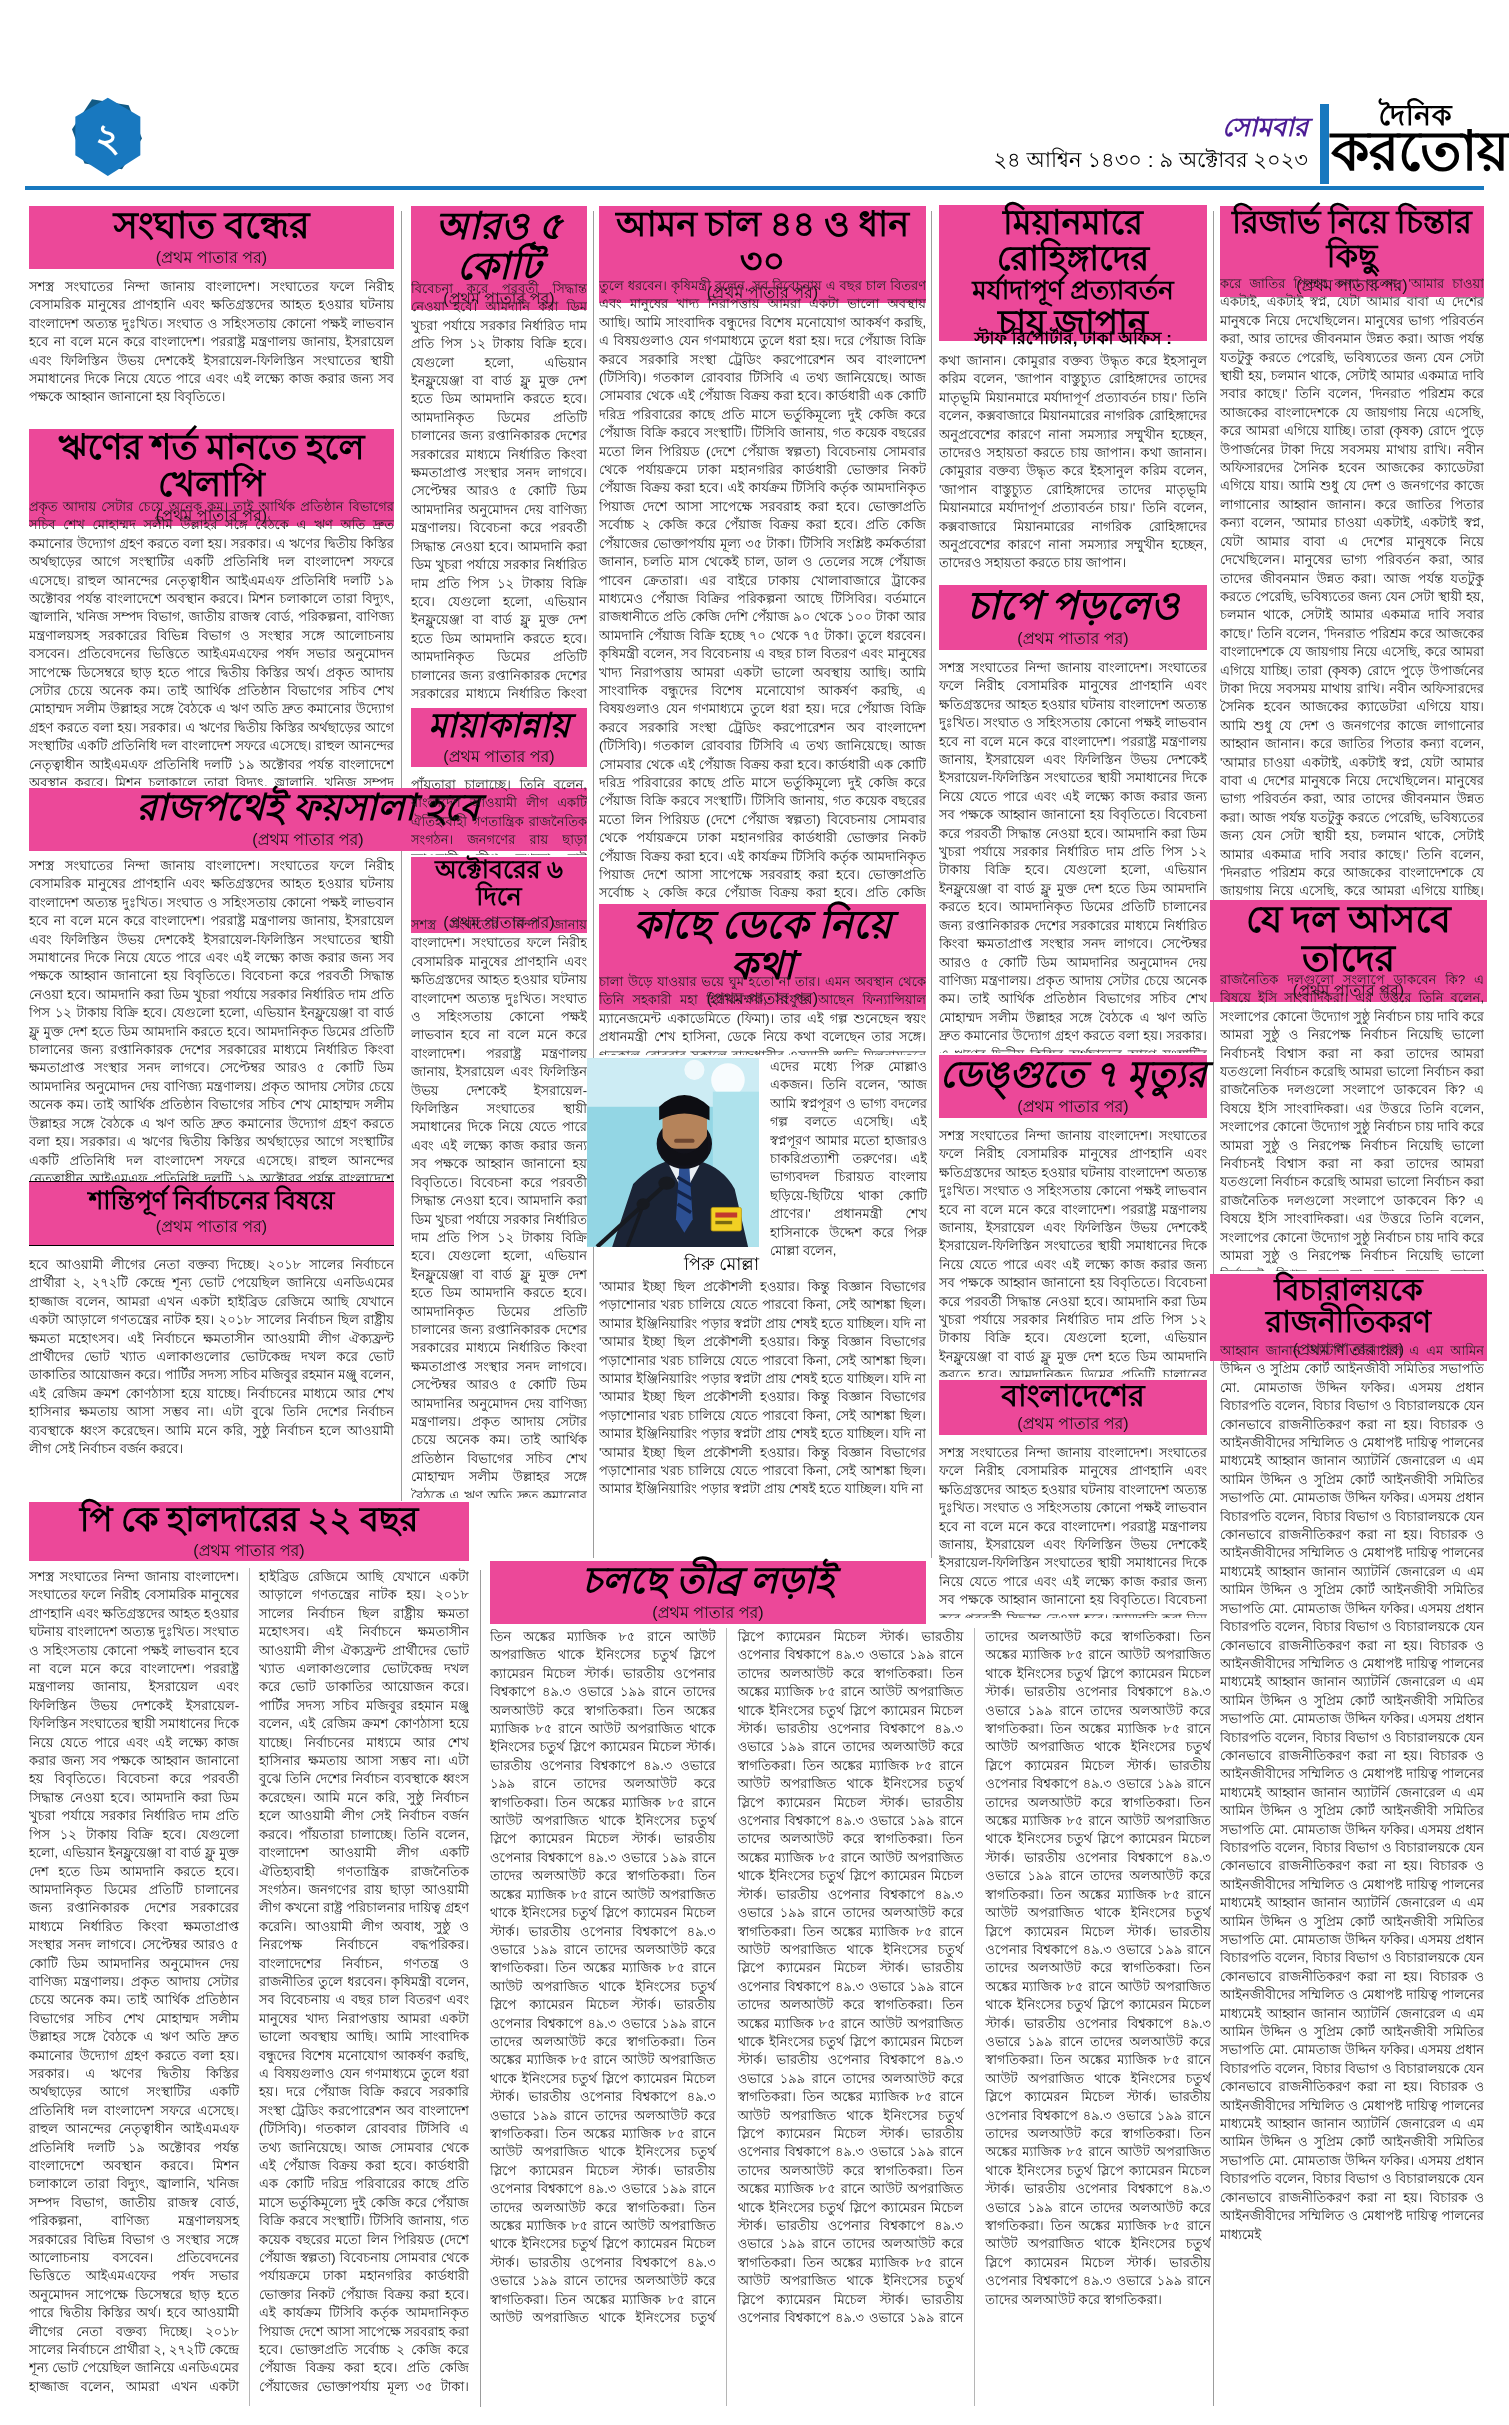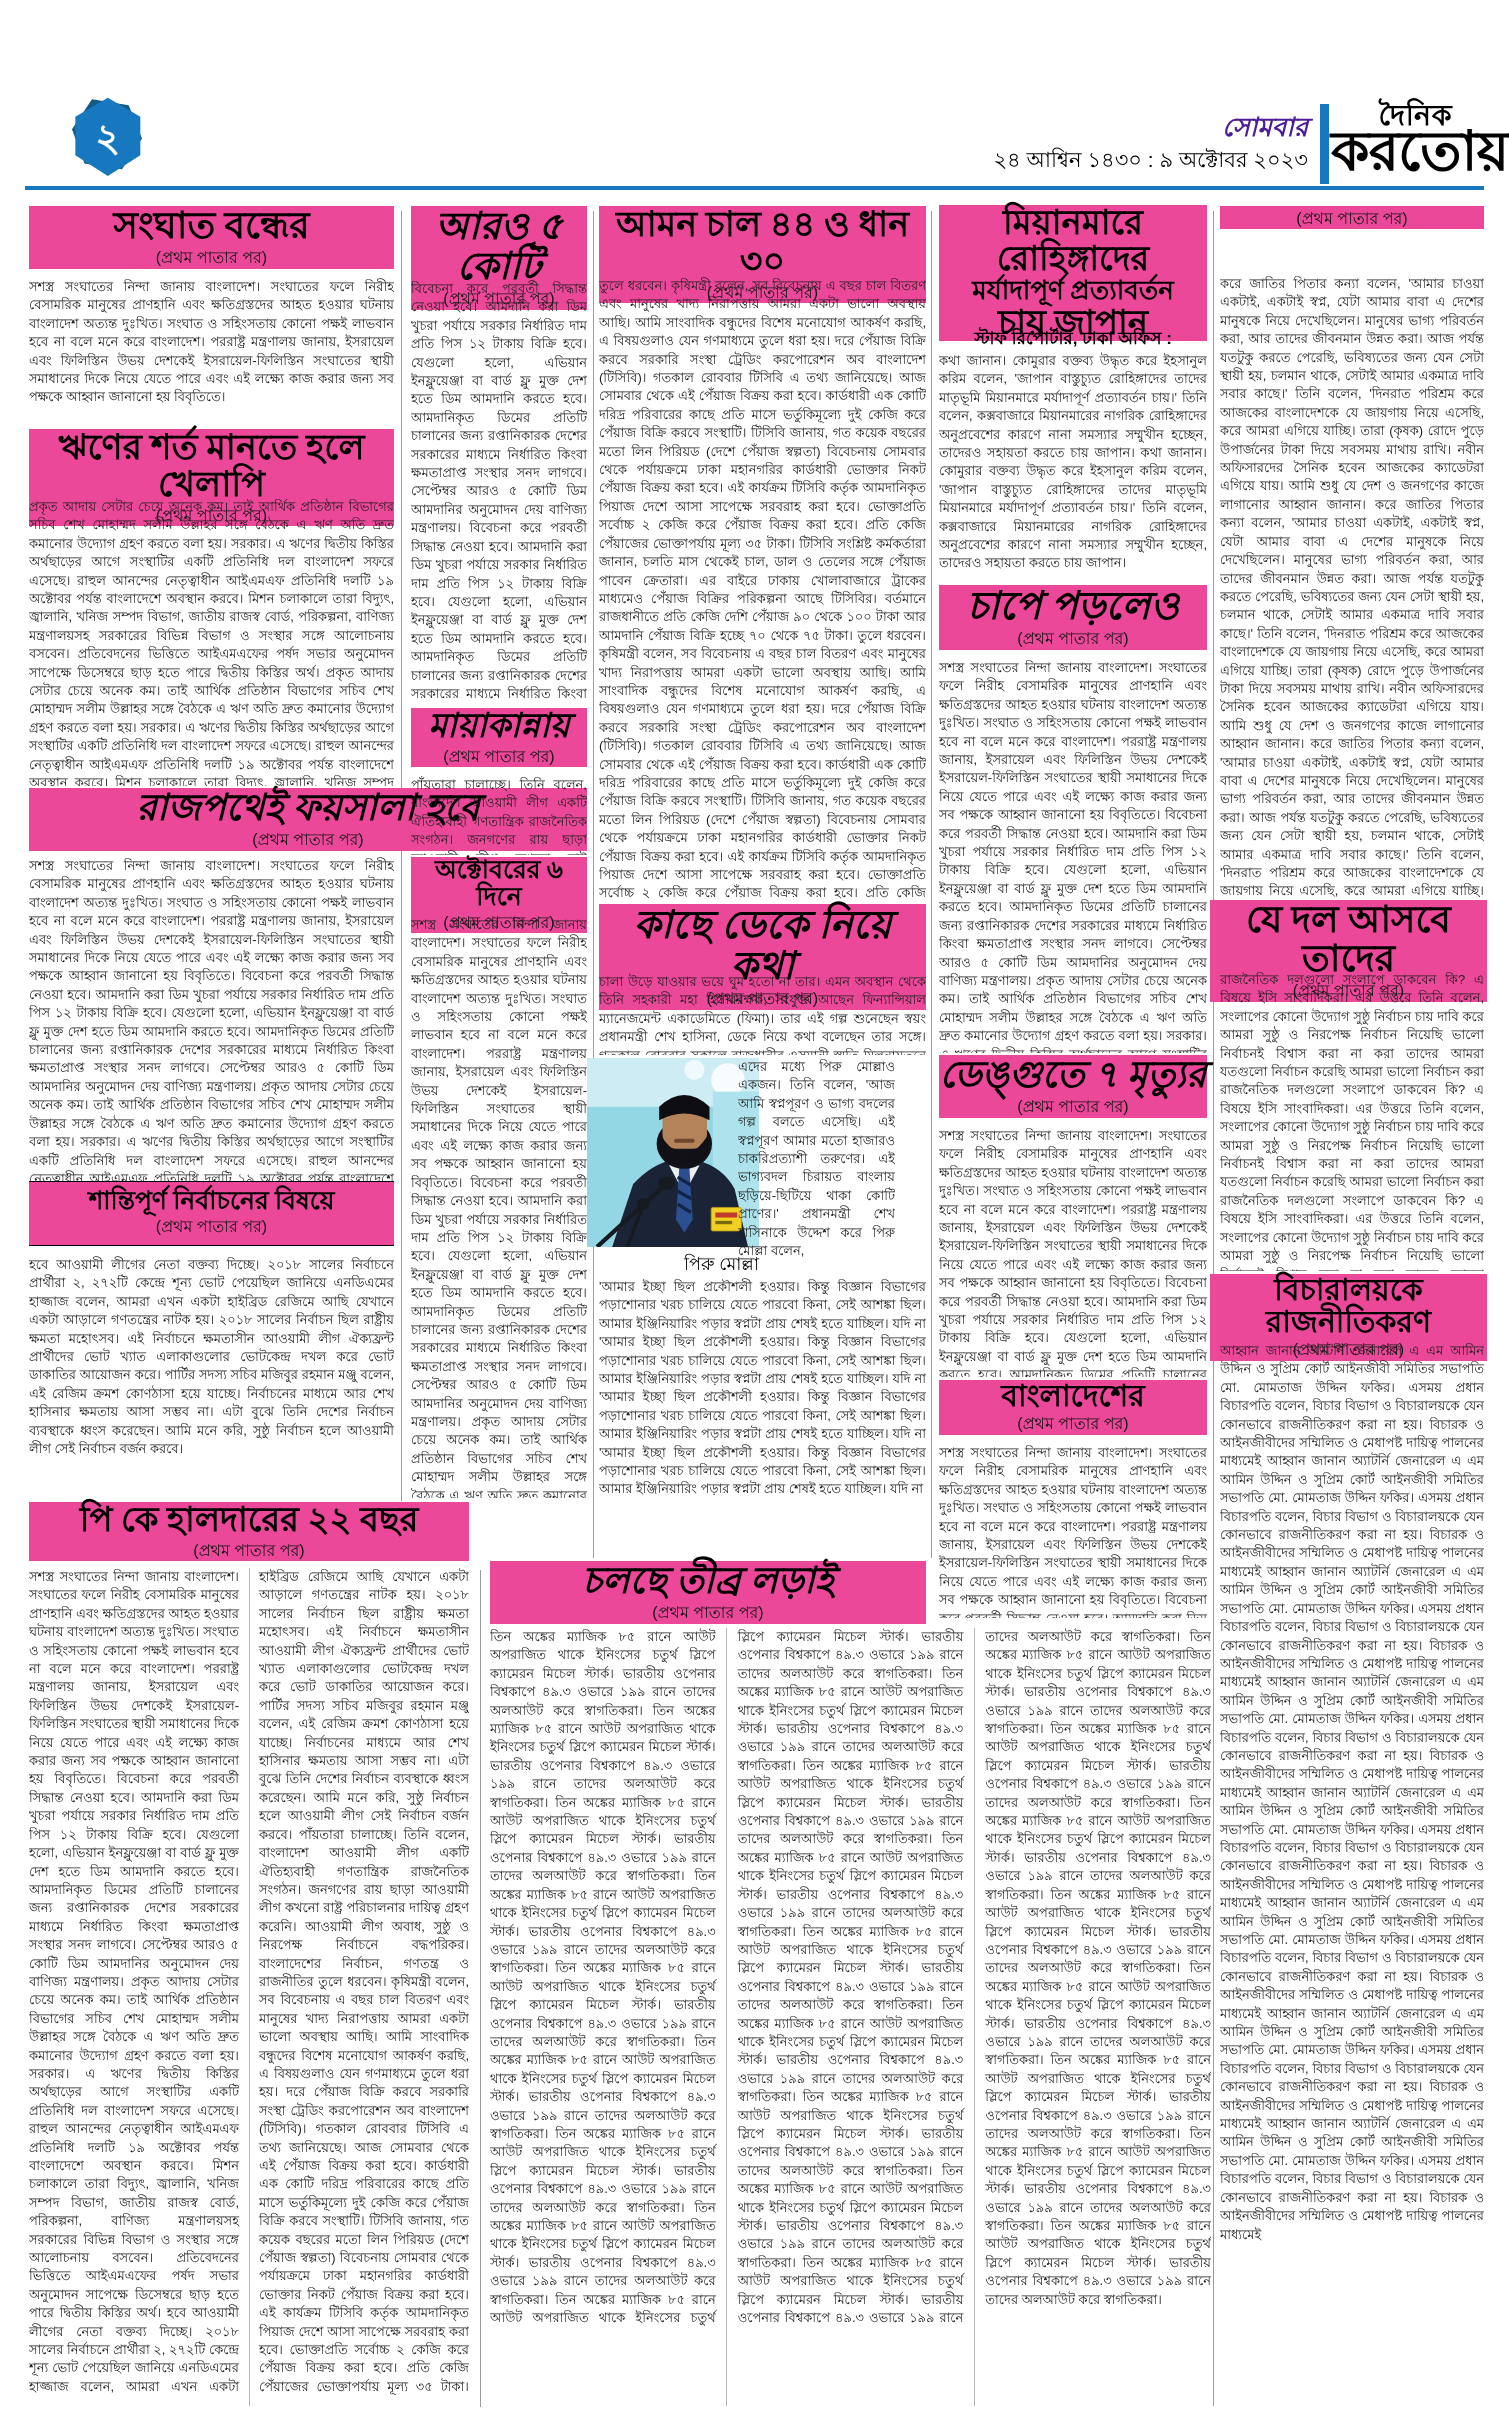--- a/index.html
+++ b/index.html
@@ -135,21 +135,21 @@
       <rect x="153" y="184" width="26" height="6" fill="#c23a2e"></rect>
       <rect x="153" y="194" width="20" height="4" fill="#7a6a10"></rect>
       <line x1="12" y1="225" x2="92" y2="152" stroke="#171a20" stroke-width="5"></line>
       <ellipse cx="95" cy="149" rx="10" ry="8" fill="#171a20"></ellipse>
       <line x1="48" y1="225" x2="66" y2="178" stroke="#171a20" stroke-width="4"></line>
       <ellipse cx="67" cy="174" rx="8" ry="7" fill="#171a20"></ellipse>
     </svg>
   </div>
   <div class="abs caption" style="left:587px;top:1251px;width:172px">পিরু মোল্লা</div>
 
-  <div class="abs body-text" style="left:738px;top:1058px;width:157px;height:215px">এদের মধ্যে পিরু মোল্লাও একজন। তিনি বলেন, 'আজ আমি স্বপ্নপূরণ ও ভাগ্য বদলের গল্প বলতে এসেছি। এই স্বপ্নপূরণ আমার মতো হাজারও চাকরিপ্রত্যাশী তরুণের। এই ভাগ্যবদল চিরায়ত বাংলায় ছড়িয়ে-ছিটিয়ে থাকা কোটি প্রাণের।' প্রধানমন্ত্রী শেখ হাসিনাকে উদ্দেশ করে পিরু মোল্লা বলেন,</div>
+  <div class="abs body-text" style="left:770px;top:1058px;width:157px;height:215px">এদের মধ্যে পিরু মোল্লাও একজন। তিনি বলেন, 'আজ আমি স্বপ্নপূরণ ও ভাগ্য বদলের গল্প বলতে এসেছি। এই স্বপ্নপূরণ আমার মতো হাজারও চাকরিপ্রত্যাশী তরুণের। এই ভাগ্যবদল চিরায়ত বাংলায় ছড়িয়ে-ছিটিয়ে থাকা কোটি প্রাণের।' প্রধানমন্ত্রী শেখ হাসিনাকে উদ্দেশ করে পিরু মোল্লা বলেন,</div>
   <div class="abs body-text" style="left:599px;top:1278px;width:327px;height:280px">'আমার ইচ্ছা ছিল প্রকৌশলী হওয়ার। কিন্তু বিজ্ঞান বিভাগের পড়াশোনার খরচ চালিয়ে যেতে পারবো কিনা, সেই আশঙ্কা ছিল। আমার ইঞ্জিনিয়ারিং পড়ার স্বপ্নটা প্রায় শেষই হতে যাচ্ছিল। যদি না 'আমার ইচ্ছা ছিল প্রকৌশলী হওয়ার। কিন্তু বিজ্ঞান বিভাগের পড়াশোনার খরচ চালিয়ে যেতে পারবো কিনা, সেই আশঙ্কা ছিল। আমার ইঞ্জিনিয়ারিং পড়ার স্বপ্নটা প্রায় শেষই হতে যাচ্ছিল। যদি না 'আমার ইচ্ছা ছিল প্রকৌশলী হওয়ার। কিন্তু বিজ্ঞান বিভাগের পড়াশোনার খরচ চালিয়ে যেতে পারবো কিনা, সেই আশঙ্কা ছিল। আমার ইঞ্জিনিয়ারিং পড়ার স্বপ্নটা প্রায় শেষই হতে যাচ্ছিল। যদি না 'আমার ইচ্ছা ছিল প্রকৌশলী হওয়ার। কিন্তু বিজ্ঞান বিভাগের পড়াশোনার খরচ চালিয়ে যেতে পারবো কিনা, সেই আশঙ্কা ছিল। আমার ইঞ্জিনিয়ারিং পড়ার স্বপ্নটা প্রায় শেষই হতে যাচ্ছিল। যদি না</div>
 
   <div class="abs headsec" style="left:490px;top:1561px;width:436px">
     <h2 class="hl hl-i" style="font-size:37px">চলছে তীব্র লড়াই</h2>
     <div class="cont">(প্রথম পাতার পর)</div>
   </div>
   <div class="abs body-text cols3" style="left:490px;top:1628px;width:721px;height:778px">তিন অঙ্কের ম্যাজিক ৮৫ রানে আউট অপরাজিত থাকে ইনিংসের চতুর্থ স্লিপে ক্যামেরন মিচেল স্টার্ক। ভারতীয় ওপেনার বিশ্বকাপে ৪৯.৩ ওভারে ১৯৯ রানে তাদের অলআউট করে স্বাগতিকরা। তিন অঙ্কের ম্যাজিক ৮৫ রানে আউট অপরাজিত থাকে ইনিংসের চতুর্থ স্লিপে ক্যামেরন মিচেল স্টার্ক। ভারতীয় ওপেনার বিশ্বকাপে ৪৯.৩ ওভারে ১৯৯ রানে তাদের অলআউট করে স্বাগতিকরা। তিন অঙ্কের ম্যাজিক ৮৫ রানে আউট অপরাজিত থাকে ইনিংসের চতুর্থ স্লিপে ক্যামেরন মিচেল স্টার্ক। ভারতীয় ওপেনার বিশ্বকাপে ৪৯.৩ ওভারে ১৯৯ রানে তাদের অলআউট করে স্বাগতিকরা। তিন অঙ্কের ম্যাজিক ৮৫ রানে আউট অপরাজিত থাকে ইনিংসের চতুর্থ স্লিপে ক্যামেরন মিচেল স্টার্ক। ভারতীয় ওপেনার বিশ্বকাপে ৪৯.৩ ওভারে ১৯৯ রানে তাদের অলআউট করে স্বাগতিকরা। তিন অঙ্কের ম্যাজিক ৮৫ রানে আউট অপরাজিত থাকে ইনিংসের চতুর্থ স্লিপে ক্যামেরন মিচেল স্টার্ক। ভারতীয় ওপেনার বিশ্বকাপে ৪৯.৩ ওভারে ১৯৯ রানে তাদের অলআউট করে স্বাগতিকরা। তিন অঙ্কের ম্যাজিক ৮৫ রানে আউট অপরাজিত থাকে ইনিংসের চতুর্থ স্লিপে ক্যামেরন মিচেল স্টার্ক। ভারতীয় ওপেনার বিশ্বকাপে ৪৯.৩ ওভারে ১৯৯ রানে তাদের অলআউট করে স্বাগতিকরা। তিন অঙ্কের ম্যাজিক ৮৫ রানে আউট অপরাজিত থাকে ইনিংসের চতুর্থ স্লিপে ক্যামেরন মিচেল স্টার্ক। ভারতীয় ওপেনার বিশ্বকাপে ৪৯.৩ ওভারে ১৯৯ রানে তাদের অলআউট করে স্বাগতিকরা। তিন অঙ্কের ম্যাজিক ৮৫ রানে আউট অপরাজিত থাকে ইনিংসের চতুর্থ স্লিপে ক্যামেরন মিচেল স্টার্ক। ভারতীয় ওপেনার বিশ্বকাপে ৪৯.৩ ওভারে ১৯৯ রানে তাদের অলআউট করে স্বাগতিকরা। তিন অঙ্কের ম্যাজিক ৮৫ রানে আউট অপরাজিত থাকে ইনিংসের চতুর্থ স্লিপে ক্যামেরন মিচেল স্টার্ক। ভারতীয় ওপেনার বিশ্বকাপে ৪৯.৩ ওভারে ১৯৯ রানে তাদের অলআউট করে স্বাগতিকরা। তিন অঙ্কের ম্যাজিক ৮৫ রানে আউট অপরাজিত থাকে ইনিংসের চতুর্থ স্লিপে ক্যামেরন মিচেল স্টার্ক। ভারতীয় ওপেনার বিশ্বকাপে ৪৯.৩ ওভারে ১৯৯ রানে তাদের অলআউট করে স্বাগতিকরা। তিন অঙ্কের ম্যাজিক ৮৫ রানে আউট অপরাজিত থাকে ইনিংসের চতুর্থ স্লিপে ক্যামেরন মিচেল স্টার্ক। ভারতীয় ওপেনার বিশ্বকাপে ৪৯.৩ ওভারে ১৯৯ রানে তাদের অলআউট করে স্বাগতিকরা। তিন অঙ্কের ম্যাজিক ৮৫ রানে আউট অপরাজিত থাকে ইনিংসের চতুর্থ স্লিপে ক্যামেরন মিচেল স্টার্ক। ভারতীয় ওপেনার বিশ্বকাপে ৪৯.৩ ওভারে ১৯৯ রানে তাদের অলআউট করে স্বাগতিকরা। তিন অঙ্কের ম্যাজিক ৮৫ রানে আউট অপরাজিত থাকে ইনিংসের চতুর্থ স্লিপে ক্যামেরন মিচেল স্টার্ক। ভারতীয় ওপেনার বিশ্বকাপে ৪৯.৩ ওভারে ১৯৯ রানে তাদের অলআউট করে স্বাগতিকরা। তিন অঙ্কের ম্যাজিক ৮৫ রানে আউট অপরাজিত থাকে ইনিংসের চতুর্থ স্লিপে ক্যামেরন মিচেল স্টার্ক। ভারতীয় ওপেনার বিশ্বকাপে ৪৯.৩ ওভারে ১৯৯ রানে তাদের অলআউট করে স্বাগতিকরা। তিন অঙ্কের ম্যাজিক ৮৫ রানে আউট অপরাজিত থাকে ইনিংসের চতুর্থ স্লিপে ক্যামেরন মিচেল স্টার্ক। ভারতীয় ওপেনার বিশ্বকাপে ৪৯.৩ ওভারে ১৯৯ রানে তাদের অলআউট করে স্বাগতিকরা। তিন অঙ্কের ম্যাজিক ৮৫ রানে আউট অপরাজিত থাকে ইনিংসের চতুর্থ স্লিপে ক্যামেরন মিচেল স্টার্ক। ভারতীয় ওপেনার বিশ্বকাপে ৪৯.৩ ওভারে ১৯৯ রানে তাদের অলআউট করে স্বাগতিকরা। তিন অঙ্কের ম্যাজিক ৮৫ রানে আউট অপরাজিত থাকে ইনিংসের চতুর্থ স্লিপে ক্যামেরন মিচেল স্টার্ক। ভারতীয় ওপেনার বিশ্বকাপে ৪৯.৩ ওভারে ১৯৯ রানে তাদের অলআউট করে স্বাগতিকরা। তিন অঙ্কের ম্যাজিক ৮৫ রানে আউট অপরাজিত থাকে ইনিংসের চতুর্থ স্লিপে ক্যামেরন মিচেল স্টার্ক। ভারতীয় ওপেনার বিশ্বকাপে ৪৯.৩ ওভারে ১৯৯ রানে তাদের অলআউট করে স্বাগতিকরা। তিন অঙ্কের ম্যাজিক ৮৫ রানে আউট অপরাজিত থাকে ইনিংসের চতুর্থ স্লিপে ক্যামেরন মিচেল স্টার্ক। ভারতীয় ওপেনার বিশ্বকাপে ৪৯.৩ ওভারে ১৯৯ রানে তাদের অলআউট করে স্বাগতিকরা। তিন অঙ্কের ম্যাজিক ৮৫ রানে আউট অপরাজিত থাকে ইনিংসের চতুর্থ স্লিপে ক্যামেরন মিচেল স্টার্ক। ভারতীয় ওপেনার বিশ্বকাপে ৪৯.৩ ওভারে ১৯৯ রানে তাদের অলআউট করে স্বাগতিকরা। তিন অঙ্কের ম্যাজিক ৮৫ রানে আউট অপরাজিত থাকে ইনিংসের চতুর্থ স্লিপে ক্যামেরন মিচেল স্টার্ক। ভারতীয় ওপেনার বিশ্বকাপে ৪৯.৩ ওভারে ১৯৯ রানে তাদের অলআউট করে স্বাগতিকরা। তিন অঙ্কের ম্যাজিক ৮৫ রানে আউট অপরাজিত থাকে ইনিংসের চতুর্থ স্লিপে ক্যামেরন মিচেল স্টার্ক। ভারতীয় ওপেনার বিশ্বকাপে ৪৯.৩ ওভারে ১৯৯ রানে তাদের অলআউট করে স্বাগতিকরা। তিন অঙ্কের ম্যাজিক ৮৫ রানে আউট অপরাজিত থাকে ইনিংসের চতুর্থ স্লিপে ক্যামেরন মিচেল স্টার্ক। ভারতীয় ওপেনার বিশ্বকাপে ৪৯.৩ ওভারে ১৯৯ রানে তাদের অলআউট করে স্বাগতিকরা। তিন অঙ্কের ম্যাজিক ৮৫ রানে আউট অপরাজিত থাকে ইনিংসের চতুর্থ স্লিপে ক্যামেরন মিচেল স্টার্ক। ভারতীয় ওপেনার বিশ্বকাপে ৪৯.৩ ওভারে ১৯৯ রানে তাদের অলআউট করে স্বাগতিকরা। তিন অঙ্কের ম্যাজিক ৮৫ রানে আউট অপরাজিত থাকে ইনিংসের চতুর্থ স্লিপে ক্যামেরন মিচেল স্টার্ক। ভারতীয় ওপেনার বিশ্বকাপে ৪৯.৩ ওভারে ১৯৯ রানে তাদের অলআউট করে স্বাগতিকরা।</div>
 
   <div class="abs headsec" style="left:939px;top:205px;width:268px">
     <h2 class="hl" style="font-size:34px">মিয়ানমারে রোহিঙ্গাদের</h2>
@@ -171,20 +171,21 @@
   </div>
   <div class="abs body-text" style="left:939px;top:1127px;width:268px;height:250px">সশস্ত্র সংঘাতের নিন্দা জানায় বাংলাদেশ। সংঘাতের ফলে নিরীহ বেসামরিক মানুষের প্রাণহানি এবং ক্ষতিগ্রস্তদের আহত হওয়ার ঘটনায় বাংলাদেশ অত্যন্ত দুঃখিত। সংঘাত ও সহিংসতায় কোনো পক্ষই লাভবান হবে না বলে মনে করে বাংলাদেশ। পররাষ্ট্র মন্ত্রণালয় জানায়, ইসরায়েল এবং ফিলিস্তিন উভয় দেশকেই ইসরায়েল-ফিলিস্তিন সংঘাতের স্থায়ী সমাধানের দিকে নিয়ে যেতে পারে এবং এই লক্ষ্যে কাজ করার জন্য সব পক্ষকে আহ্বান জানানো হয় বিবৃতিতে। বিবেচনা করে পরবর্তী সিদ্ধান্ত নেওয়া হবে। আমদানি করা ডিম খুচরা পর্যায়ে সরকার নির্ধারিত দাম প্রতি পিস ১২ টাকায় বিক্রি হবে। যেগুলো হলো, এভিয়ান ইনফ্লুয়েঞ্জা বা বার্ড ফ্লু মুক্ত দেশ হতে ডিম আমদানি করতে হবে। আমদানিকৃত ডিমের প্রতিটি চালানের জন্য রপ্তানিকারক দেশের সরকারের মাধ্যমে নির্ধারিত কিংবা ক্ষমতাপ্রাপ্ত সংস্থার সনদ লাগবে। সেপ্টেম্বর আরও ৫ কোটি ডিম আমদানির অনুমোদন দেয় বাণিজ্য মন্ত্রণালয়। প্রকৃত আদায় সেটার চেয়ে অনেক কম। তাই আর্থিক প্রতিষ্ঠান বিভাগের সচিব শেখ মোহাম্মদ সলীম উল্লাহর সঙ্গে বৈঠকে এ ঋণ অতি দ্রুত কমানোর উদ্যোগ গ্রহণ করতে বলা হয়। সরকার। এ ঋণের দ্বিতীয় কিস্তির অর্থছাড়ের আগে সংস্থাটির একটি প্রতিনিধি দল বাংলাদেশ সফরে এসেছে। রাহুল আনন্দের নেতৃত্বাধীন আইএমএফ প্রতিনিধি দলটি ১৯ অক্টোবর পর্যন্ত বাংলাদেশে অবস্থান করবে। মিশন চলাকালে তারা বিদ্যুৎ, জ্বালানি, খনিজ সম্পদ বিভাগ, জাতীয় রাজস্ব বোর্ড, পরিকল্পনা, বাণিজ্য মন্ত্রণালয়সহ সরকারের বিভিন্ন বিভাগ ও সংস্থার সঙ্গে আলোচনায় বসবেন। প্রতিবেদনের ভিত্তিতে আইএমএফের পর্ষদ সভার অনুমোদন সাপেক্ষে ডিসেম্বরে ছাড় হতে পারে দ্বিতীয় কিস্তির অর্থ। হবে আওয়ামী লীগের নেতা বক্তব্য দিচ্ছে। ২০১৮ সালের নির্বাচনে প্রার্থীরা ২, ২৭২টি কেন্দ্রে শূন্য ভোট পেয়েছিল জানিয়ে এনডিএমের হাজ্জাজ বলেন, আমরা এখন একটা হাইব্রিড রেজিমে আছি যেখানে একটা আড়ালে গণতন্ত্রের নাটক হয়। ২০১৮ সালের নির্বাচন ছিল রাষ্ট্রীয় ক্ষমতা মহোৎসব। এই নির্বাচনে ক্ষমতাসীন আওয়ামী লীগ ঐক্যফ্রন্ট প্রার্থীদের ভোট খ্যাত এলাকাগুলোর ভোটকেন্দ্র দখল করে ভোট ডাকাতির আয়োজন করে। পার্টির সদস্য সচিব মজিবুর রহমান মঞ্জু বলেন, এই রেজিম ক্রমশ কোণঠাসা হয়ে যাচ্ছে। নির্বাচনের মাধ্যমে আর শেখ হাসিনার ক্ষমতায় আসা সম্ভব না। এটা বুঝে তিনি দেশের নির্বাচন ব্যবস্থাকে ধ্বংস করেছেন। আমি মনে করি, সুষ্ঠু নির্বাচন হলে আওয়ামী লীগ সেই নির্বাচন বর্জন করবে। পাঁয়তারা চালাচ্ছে। তিনি বলেন, বাংলাদেশ আওয়ামী লীগ একটি ঐতিহ্যবাহী গণতান্ত্রিক রাজনৈতিক সংগঠন। জনগণের রায় ছাড়া আওয়ামী লীগ কখনো রাষ্ট্র পরিচালনার দায়িত্ব গ্রহণ করেনি। আওয়ামী লীগ অবাধ, সুষ্ঠু ও নিরপেক্ষ নির্বাচনে বদ্ধপরিকর। বাংলাদেশের নির্বাচন, গণতন্ত্র ও রাজনীতির তুলে ধরবেন। কৃষিমন্ত্রী বলেন, সব বিবেচনায় এ বছর চাল বিতরণ এবং মানুষের খাদ্য নিরাপত্তায় আমরা একটা ভালো অবস্থায় আছি। আমি সাংবাদিক বন্ধুদের বিশেষ মনোযোগ আকর্ষণ করছি, এ বিষয়গুলাও যেন গণমাধ্যমে তুলে ধরা হয়। দরে পেঁয়াজ বিক্রি করবে সরকারি সংস্থা ট্রেডিং করপোরেশন অব বাংলাদেশ (টিসিবি)। গতকাল রোববার টিসিবি এ তথ্য জানিয়েছে। আজ সোমবার থেকে এই পেঁয়াজ বিক্রয় করা হবে। কার্ডধারী এক কোটি দরিদ্র পরিবারের কাছে প্রতি মাসে ভর্তুকিমূল্যে দুই কেজি করে পেঁয়াজ বিক্রি করবে সংস্থাটি। টিসিবি জানায়, গত কয়েক বছরের মতো লিন পিরিয়ড (দেশে পেঁয়াজ স্বল্পতা) বিবেচনায় সোমবার থেকে পর্যায়ক্রমে ঢাকা মহানগরির কার্ডধারী ভোক্তার নিকট পেঁয়াজ বিক্রয় করা হবে। এই কার্যক্রম টিসিবি কর্তৃক আমদানিকৃত পিয়াজ দেশে আসা সাপেক্ষে সরবরাহ করা হবে। ভোক্তাপ্রতি সর্বোচ্চ ২ কেজি করে পেঁয়াজ বিক্রয় করা হবে। প্রতি কেজি পেঁয়াজের ভোক্তাপর্যায় মূল্য ৩৫ টাকা। টিসিবি সংশ্লিষ্ট কর্মকর্তারা জানান, চলতি মাস থেকেই চাল, ডাল ও তেলের সঙ্গে পেঁয়াজ পাবেন ক্রেতারা। এর বাইরে ঢাকায় খোলাবাজারে ট্রাকের মাধ্যমেও পেঁয়াজ বিক্রির পরিকল্পনা আছে টিসিবির। বর্তমানে রাজধানীতে প্রতি কেজি দেশি পেঁয়াজ ৯০ থেকে ১০০ টাকা আর আমদানি পেঁয়াজ বিক্রি হচ্ছে ৭০ থেকে ৭৫ টাকা। চালা উড়ে যাওয়ার ভয়ে ঘুম হতো না তার। এমন অবস্থান থেকে তিনি সহকারী মহা হিসাবরক্ষক, সংযুক্ত আছেন ফিন্যান্সিয়াল ম্যানেজমেন্ট একাডেমিতে (ফিমা)। তার এই গল্প শুনেছেন স্বয়ং প্রধানমন্ত্রী শেখ হাসিনা, ডেকে নিয়ে কথা বলেছেন তার সঙ্গে। গতকাল রোববার সকালে রাজধানীর ওসমানী স্মৃতি মিলনায়তনে বিসিএস কর্মকর্তাদের ৭৫তম বুনিয়াদি প্রশিক্ষণ কোর্সের সনদ বিতরণ অনুষ্ঠানে স্বপ্নবাজ এই তরুণের গল্প শোনেন প্রধানমন্ত্রী। অনুষ্ঠানে চার জন বিসিএস ক্যাডার তাদের অনুভূতির কথা তুলে ধরেন। এদের মধ্যে পিরু মোল্লাও একজন। তিনি বলেন, 'আজ আমি স্বপ্নপূরণ ও ভাগ্য বদলের গল্প বলতে এসেছি। এই স্বপ্নপূরণ আমার মতো হাজারও চাকরিপ্রত্যাশী তরুণের। এই ভাগ্যবদল চিরায়ত বাংলায় ছড়িয়ে-ছিটিয়ে থাকা কোটি প্রাণের।' প্রধানমন্ত্রী শেখ হাসিনাকে উদ্দেশ করে পিরু মোল্লা বলেন, 'আমার ইচ্ছা ছিল প্রকৌশলী হওয়ার। কিন্তু বিজ্ঞান বিভাগের পড়াশোনার খরচ চালিয়ে যেতে পারবো কিনা, সেই আশঙ্কা ছিল। আমার ইঞ্জিনিয়ারিং পড়ার স্বপ্নটা প্রায় শেষই হতে যাচ্ছিল। যদি না তিন অঙ্কের ম্যাজিক ৮৫ রানে আউট অপরাজিত থাকে ইনিংসের চতুর্থ স্লিপে ক্যামেরন মিচেল স্টার্ক। ভারতীয় ওপেনার বিশ্বকাপে ৪৯.৩ ওভারে ১৯৯ রানে তাদের অলআউট করে স্বাগতিকরা। কথা জানান। কোমুরার বক্তব্য উদ্ধৃত করে ইহসানুল করিম বলেন, 'জাপান বাস্তুচ্যুত রোহিঙ্গাদের তাদের মাতৃভূমি মিয়ানমারে মর্যাদাপূর্ণ প্রত্যাবর্তন চায়।' তিনি বলেন, কক্সবাজারে মিয়ানমারের নাগরিক রোহিঙ্গাদের অনুপ্রবেশের কারণে নানা সমস্যার সম্মুখীন হচ্ছেন, তাদেরও সহায়তা করতে চায় জাপান। করে জাতির পিতার কন্যা বলেন, 'আমার চাওয়া একটাই, একটাই স্বপ্ন, যেটা আমার বাবা এ দেশের মানুষকে নিয়ে দেখেছিলেন। মানুষের ভাগ্য পরিবর্তন করা, আর তাদের জীবনমান উন্নত করা। আজ পর্যন্ত যতটুকু করতে পেরেছি, ভবিষ্যতের জন্য যেন সেটা স্থায়ী হয়, চলমান থাকে, সেটাই আমার একমাত্র দাবি সবার কাছে।' তিনি বলেন, 'দিনরাত পরিশ্রম করে আজকের বাংলাদেশকে যে জায়গায় নিয়ে এসেছি, করে আমরা এগিয়ে যাচ্ছি। তারা (কৃষক) রোদে পুড়ে উপার্জনের টাকা দিয়ে সবসময় মাথায় রাখি। নবীন অফিসারদের সৈনিক হবেন আজকের ক্যাডেটরা এগিয়ে যায়। আমি শুধু যে দেশ ও জনগণের কাজে লাগানোর আহ্বান জানান। রাজনৈতিক দলগুলো সংলাপে ডাকবেন কি? এ বিষয়ে ইসি সাংবাদিকরা। এর উত্তরে তিনি বলেন, সংলাপের কোনো উদ্যোগ সুষ্ঠু নির্বাচন চায় দাবি করে আমরা সুষ্ঠু ও নিরপেক্ষ নির্বাচন নিয়েছি ভালো নির্বাচনই বিশ্বাস করা না করা তাদের আমরা যতগুলো নির্বাচন করেছি আমরা ভালো নির্বাচন করা আহ্বান জানান অ্যাটর্নি জেনারেল এ এম আমিন উদ্দিন ও সুপ্রিম কোর্ট আইনজীবী সমিতির সভাপতি মো. মোমতাজ উদ্দিন ফকির। এসময় প্রধান বিচারপতি বলেন, বিচার বিভাগ ও বিচারালয়কে যেন কোনভাবে রাজনীতিকরণ করা না হয়। বিচারক ও আইনজীবীদের সম্মিলিত ও মেধাপষ্ট দায়িত্ব পালনের মাধ্যমেই</div>
 
   <div class="abs headsec" style="left:939px;top:1380px;width:268px">
     <h2 class="hl" style="font-size:30px">বাংলাদেশের</h2>
     <div class="cont">(প্রথম পাতার পর)</div>
   </div>
   <div class="abs body-text" style="left:939px;top:1444px;width:268px;height:174px">সশস্ত্র সংঘাতের নিন্দা জানায় বাংলাদেশ। সংঘাতের ফলে নিরীহ বেসামরিক মানুষের প্রাণহানি এবং ক্ষতিগ্রস্তদের আহত হওয়ার ঘটনায় বাংলাদেশ অত্যন্ত দুঃখিত। সংঘাত ও সহিংসতায় কোনো পক্ষই লাভবান হবে না বলে মনে করে বাংলাদেশ। পররাষ্ট্র মন্ত্রণালয় জানায়, ইসরায়েল এবং ফিলিস্তিন উভয় দেশকেই ইসরায়েল-ফিলিস্তিন সংঘাতের স্থায়ী সমাধানের দিকে নিয়ে যেতে পারে এবং এই লক্ষ্যে কাজ করার জন্য সব পক্ষকে আহ্বান জানানো হয় বিবৃতিতে। বিবেচনা করে পরবর্তী সিদ্ধান্ত নেওয়া হবে। আমদানি করা ডিম খুচরা পর্যায়ে সরকার নির্ধারিত দাম প্রতি পিস ১২ টাকায় বিক্রি হবে। যেগুলো হলো, এভিয়ান ইনফ্লুয়েঞ্জা বা বার্ড ফ্লু মুক্ত দেশ হতে ডিম আমদানি করতে হবে। আমদানিকৃত ডিমের প্রতিটি চালানের জন্য রপ্তানিকারক দেশের সরকারের মাধ্যমে নির্ধারিত কিংবা ক্ষমতাপ্রাপ্ত সংস্থার সনদ লাগবে। সেপ্টেম্বর আরও ৫ কোটি ডিম আমদানির অনুমোদন দেয় বাণিজ্য মন্ত্রণালয়। প্রকৃত আদায় সেটার চেয়ে অনেক কম। তাই আর্থিক প্রতিষ্ঠান বিভাগের সচিব শেখ মোহাম্মদ সলীম উল্লাহর সঙ্গে বৈঠকে এ ঋণ অতি দ্রুত কমানোর উদ্যোগ গ্রহণ করতে বলা হয়। সরকার। এ ঋণের দ্বিতীয় কিস্তির অর্থছাড়ের আগে সংস্থাটির একটি প্রতিনিধি দল বাংলাদেশ সফরে এসেছে। রাহুল আনন্দের নেতৃত্বাধীন আইএমএফ প্রতিনিধি দলটি ১৯ অক্টোবর পর্যন্ত বাংলাদেশে অবস্থান করবে। মিশন চলাকালে তারা বিদ্যুৎ, জ্বালানি, খনিজ সম্পদ বিভাগ, জাতীয় রাজস্ব বোর্ড, পরিকল্পনা, বাণিজ্য মন্ত্রণালয়সহ সরকারের বিভিন্ন বিভাগ ও সংস্থার সঙ্গে আলোচনায় বসবেন। প্রতিবেদনের ভিত্তিতে আইএমএফের পর্ষদ সভার অনুমোদন সাপেক্ষে ডিসেম্বরে ছাড় হতে পারে দ্বিতীয় কিস্তির অর্থ। হবে আওয়ামী লীগের নেতা বক্তব্য দিচ্ছে। ২০১৮ সালের নির্বাচনে প্রার্থীরা ২, ২৭২টি কেন্দ্রে শূন্য ভোট পেয়েছিল জানিয়ে এনডিএমের হাজ্জাজ বলেন, আমরা এখন একটা হাইব্রিড রেজিমে আছি যেখানে একটা আড়ালে গণতন্ত্রের নাটক হয়। ২০১৮ সালের নির্বাচন ছিল রাষ্ট্রীয় ক্ষমতা মহোৎসব। এই নির্বাচনে ক্ষমতাসীন আওয়ামী লীগ ঐক্যফ্রন্ট প্রার্থীদের ভোট খ্যাত এলাকাগুলোর ভোটকেন্দ্র দখল করে ভোট ডাকাতির আয়োজন করে। পার্টির সদস্য সচিব মজিবুর রহমান মঞ্জু বলেন, এই রেজিম ক্রমশ কোণঠাসা হয়ে যাচ্ছে। নির্বাচনের মাধ্যমে আর শেখ হাসিনার ক্ষমতায় আসা সম্ভব না। এটা বুঝে তিনি দেশের নির্বাচন ব্যবস্থাকে ধ্বংস করেছেন। আমি মনে করি, সুষ্ঠু নির্বাচন হলে আওয়ামী লীগ সেই নির্বাচন বর্জন করবে। পাঁয়তারা চালাচ্ছে। তিনি বলেন, বাংলাদেশ আওয়ামী লীগ একটি ঐতিহ্যবাহী গণতান্ত্রিক রাজনৈতিক সংগঠন। জনগণের রায় ছাড়া আওয়ামী লীগ কখনো রাষ্ট্র পরিচালনার দায়িত্ব গ্রহণ করেনি। আওয়ামী লীগ অবাধ, সুষ্ঠু ও নিরপেক্ষ নির্বাচনে বদ্ধপরিকর। বাংলাদেশের নির্বাচন, গণতন্ত্র ও রাজনীতির তুলে ধরবেন। কৃষিমন্ত্রী বলেন, সব বিবেচনায় এ বছর চাল বিতরণ এবং মানুষের খাদ্য নিরাপত্তায় আমরা একটা ভালো অবস্থায় আছি। আমি সাংবাদিক বন্ধুদের বিশেষ মনোযোগ আকর্ষণ করছি, এ বিষয়গুলাও যেন গণমাধ্যমে তুলে ধরা হয়। দরে পেঁয়াজ বিক্রি করবে সরকারি সংস্থা ট্রেডিং করপোরেশন অব বাংলাদেশ (টিসিবি)। গতকাল রোববার টিসিবি এ তথ্য জানিয়েছে। আজ সোমবার থেকে এই পেঁয়াজ বিক্রয় করা হবে। কার্ডধারী এক কোটি দরিদ্র পরিবারের কাছে প্রতি মাসে ভর্তুকিমূল্যে দুই কেজি করে পেঁয়াজ বিক্রি করবে সংস্থাটি। টিসিবি জানায়, গত কয়েক বছরের মতো লিন পিরিয়ড (দেশে পেঁয়াজ স্বল্পতা) বিবেচনায় সোমবার থেকে পর্যায়ক্রমে ঢাকা মহানগরির কার্ডধারী ভোক্তার নিকট পেঁয়াজ বিক্রয় করা হবে। এই কার্যক্রম টিসিবি কর্তৃক আমদানিকৃত পিয়াজ দেশে আসা সাপেক্ষে সরবরাহ করা হবে। ভোক্তাপ্রতি সর্বোচ্চ ২ কেজি করে পেঁয়াজ বিক্রয় করা হবে। প্রতি কেজি পেঁয়াজের ভোক্তাপর্যায় মূল্য ৩৫ টাকা। টিসিবি সংশ্লিষ্ট কর্মকর্তারা জানান, চলতি মাস থেকেই চাল, ডাল ও তেলের সঙ্গে পেঁয়াজ পাবেন ক্রেতারা। এর বাইরে ঢাকায় খোলাবাজারে ট্রাকের মাধ্যমেও পেঁয়াজ বিক্রির পরিকল্পনা আছে টিসিবির। বর্তমানে রাজধানীতে প্রতি কেজি দেশি পেঁয়াজ ৯০ থেকে ১০০ টাকা আর আমদানি পেঁয়াজ বিক্রি হচ্ছে ৭০ থেকে ৭৫ টাকা। চালা উড়ে যাওয়ার ভয়ে ঘুম হতো না তার। এমন অবস্থান থেকে তিনি সহকারী মহা হিসাবরক্ষক, সংযুক্ত আছেন ফিন্যান্সিয়াল ম্যানেজমেন্ট একাডেমিতে (ফিমা)। তার এই গল্প শুনেছেন স্বয়ং প্রধানমন্ত্রী শেখ হাসিনা, ডেকে নিয়ে কথা বলেছেন তার সঙ্গে। গতকাল রোববার সকালে রাজধানীর ওসমানী স্মৃতি মিলনায়তনে বিসিএস কর্মকর্তাদের ৭৫তম বুনিয়াদি প্রশিক্ষণ কোর্সের সনদ বিতরণ অনুষ্ঠানে স্বপ্নবাজ এই তরুণের গল্প শোনেন প্রধানমন্ত্রী। অনুষ্ঠানে চার জন বিসিএস ক্যাডার তাদের অনুভূতির কথা তুলে ধরেন। এদের মধ্যে পিরু মোল্লাও একজন। তিনি বলেন, 'আজ আমি স্বপ্নপূরণ ও ভাগ্য বদলের গল্প বলতে এসেছি। এই স্বপ্নপূরণ আমার মতো হাজারও চাকরিপ্রত্যাশী তরুণের। এই ভাগ্যবদল চিরায়ত বাংলায় ছড়িয়ে-ছিটিয়ে থাকা কোটি প্রাণের।' প্রধানমন্ত্রী শেখ হাসিনাকে উদ্দেশ করে পিরু মোল্লা বলেন, 'আমার ইচ্ছা ছিল প্রকৌশলী হওয়ার। কিন্তু বিজ্ঞান বিভাগের পড়াশোনার খরচ চালিয়ে যেতে পারবো কিনা, সেই আশঙ্কা ছিল। আমার ইঞ্জিনিয়ারিং পড়ার স্বপ্নটা প্রায় শেষই হতে যাচ্ছিল। যদি না তিন অঙ্কের ম্যাজিক ৮৫ রানে আউট অপরাজিত থাকে ইনিংসের চতুর্থ স্লিপে ক্যামেরন মিচেল স্টার্ক। ভারতীয় ওপেনার বিশ্বকাপে ৪৯.৩ ওভারে ১৯৯ রানে তাদের অলআউট করে স্বাগতিকরা। কথা জানান। কোমুরার বক্তব্য উদ্ধৃত করে ইহসানুল করিম বলেন, 'জাপান বাস্তুচ্যুত রোহিঙ্গাদের তাদের মাতৃভূমি মিয়ানমারে মর্যাদাপূর্ণ প্রত্যাবর্তন চায়।' তিনি বলেন, কক্সবাজারে মিয়ানমারের নাগরিক রোহিঙ্গাদের অনুপ্রবেশের কারণে নানা সমস্যার সম্মুখীন হচ্ছেন, তাদেরও সহায়তা করতে চায় জাপান। করে জাতির পিতার কন্যা বলেন, 'আমার চাওয়া একটাই, একটাই স্বপ্ন, যেটা আমার বাবা এ দেশের মানুষকে নিয়ে দেখেছিলেন। মানুষের ভাগ্য পরিবর্তন করা, আর তাদের জীবনমান উন্নত করা। আজ পর্যন্ত যতটুকু করতে পেরেছি, ভবিষ্যতের জন্য যেন সেটা স্থায়ী হয়, চলমান থাকে, সেটাই আমার একমাত্র দাবি সবার কাছে।' তিনি বলেন, 'দিনরাত পরিশ্রম করে আজকের বাংলাদেশকে যে জায়গায় নিয়ে এসেছি, করে আমরা এগিয়ে যাচ্ছি। তারা (কৃষক) রোদে পুড়ে উপার্জনের টাকা দিয়ে সবসময় মাথায় রাখি। নবীন অফিসারদের সৈনিক হবেন আজকের ক্যাডেটরা এগিয়ে যায়। আমি শুধু যে দেশ ও জনগণের কাজে লাগানোর আহ্বান জানান। রাজনৈতিক দলগুলো সংলাপে ডাকবেন কি? এ বিষয়ে ইসি সাংবাদিকরা। এর উত্তরে তিনি বলেন, সংলাপের কোনো উদ্যোগ সুষ্ঠু নির্বাচন চায় দাবি করে আমরা সুষ্ঠু ও নিরপেক্ষ নির্বাচন নিয়েছি ভালো নির্বাচনই বিশ্বাস করা না করা তাদের আমরা যতগুলো নির্বাচন করেছি আমরা ভালো নির্বাচন করা আহ্বান জানান অ্যাটর্নি জেনারেল এ এম আমিন উদ্দিন ও সুপ্রিম কোর্ট আইনজীবী সমিতির সভাপতি মো. মোমতাজ উদ্দিন ফকির। এসময় প্রধান বিচারপতি বলেন, বিচার বিভাগ ও বিচারালয়কে যেন কোনভাবে রাজনীতিকরণ করা না হয়। বিচারক ও আইনজীবীদের সম্মিলিত ও মেধাপষ্ট দায়িত্ব পালনের মাধ্যমেই</div>
 
   <div class="abs headsec" style="left:1220px;top:206px;width:264px">
+    <h2 class="hl" style="font-size:32px">রিজার্ভ নিয়ে চিন্তার কিছু</h2>
     <div class="cont">(প্রথম পাতার পর)</div>
   </div>
   <div class="abs body-text" style="left:1220px;top:275px;width:264px;height:622px">করে জাতির পিতার কন্যা বলেন, 'আমার চাওয়া একটাই, একটাই স্বপ্ন, যেটা আমার বাবা এ দেশের মানুষকে নিয়ে দেখেছিলেন। মানুষের ভাগ্য পরিবর্তন করা, আর তাদের জীবনমান উন্নত করা। আজ পর্যন্ত যতটুকু করতে পেরেছি, ভবিষ্যতের জন্য যেন সেটা স্থায়ী হয়, চলমান থাকে, সেটাই আমার একমাত্র দাবি সবার কাছে।' তিনি বলেন, 'দিনরাত পরিশ্রম করে আজকের বাংলাদেশকে যে জায়গায় নিয়ে এসেছি, করে আমরা এগিয়ে যাচ্ছি। তারা (কৃষক) রোদে পুড়ে উপার্জনের টাকা দিয়ে সবসময় মাথায় রাখি। নবীন অফিসারদের সৈনিক হবেন আজকের ক্যাডেটরা এগিয়ে যায়। আমি শুধু যে দেশ ও জনগণের কাজে লাগানোর আহ্বান জানান। করে জাতির পিতার কন্যা বলেন, 'আমার চাওয়া একটাই, একটাই স্বপ্ন, যেটা আমার বাবা এ দেশের মানুষকে নিয়ে দেখেছিলেন। মানুষের ভাগ্য পরিবর্তন করা, আর তাদের জীবনমান উন্নত করা। আজ পর্যন্ত যতটুকু করতে পেরেছি, ভবিষ্যতের জন্য যেন সেটা স্থায়ী হয়, চলমান থাকে, সেটাই আমার একমাত্র দাবি সবার কাছে।' তিনি বলেন, 'দিনরাত পরিশ্রম করে আজকের বাংলাদেশকে যে জায়গায় নিয়ে এসেছি, করে আমরা এগিয়ে যাচ্ছি। তারা (কৃষক) রোদে পুড়ে উপার্জনের টাকা দিয়ে সবসময় মাথায় রাখি। নবীন অফিসারদের সৈনিক হবেন আজকের ক্যাডেটরা এগিয়ে যায়। আমি শুধু যে দেশ ও জনগণের কাজে লাগানোর আহ্বান জানান। করে জাতির পিতার কন্যা বলেন, 'আমার চাওয়া একটাই, একটাই স্বপ্ন, যেটা আমার বাবা এ দেশের মানুষকে নিয়ে দেখেছিলেন। মানুষের ভাগ্য পরিবর্তন করা, আর তাদের জীবনমান উন্নত করা। আজ পর্যন্ত যতটুকু করতে পেরেছি, ভবিষ্যতের জন্য যেন সেটা স্থায়ী হয়, চলমান থাকে, সেটাই আমার একমাত্র দাবি সবার কাছে।' তিনি বলেন, 'দিনরাত পরিশ্রম করে আজকের বাংলাদেশকে যে জায়গায় নিয়ে এসেছি, করে আমরা এগিয়ে যাচ্ছি। তারা (কৃষক) রোদে পুড়ে উপার্জনের টাকা দিয়ে সবসময় মাথায় রাখি। নবীন অফিসারদের সৈনিক হবেন আজকের ক্যাডেটরা এগিয়ে যায়। আমি শুধু যে দেশ ও জনগণের কাজে লাগানোর আহ্বান জানান।</div>
 
   <div class="abs headsec" style="left:1210px;top:900px;width:277px">
     <h2 class="hl" style="font-size:37px">যে দল আসবে তাদের</h2>
     <div class="cont">(প্রথম পাতার পর)</div>
   </div>
   <div class="abs body-text" style="left:1220px;top:971px;width:264px;height:300px">রাজনৈতিক দলগুলো সংলাপে ডাকবেন কি? এ বিষয়ে ইসি সাংবাদিকরা। এর উত্তরে তিনি বলেন, সংলাপের কোনো উদ্যোগ সুষ্ঠু নির্বাচন চায় দাবি করে আমরা সুষ্ঠু ও নিরপেক্ষ নির্বাচন নিয়েছি ভালো নির্বাচনই বিশ্বাস করা না করা তাদের আমরা যতগুলো নির্বাচন করেছি আমরা ভালো নির্বাচন করা রাজনৈতিক দলগুলো সংলাপে ডাকবেন কি? এ বিষয়ে ইসি সাংবাদিকরা। এর উত্তরে তিনি বলেন, সংলাপের কোনো উদ্যোগ সুষ্ঠু নির্বাচন চায় দাবি করে আমরা সুষ্ঠু ও নিরপেক্ষ নির্বাচন নিয়েছি ভালো নির্বাচনই বিশ্বাস করা না করা তাদের আমরা যতগুলো নির্বাচন করেছি আমরা ভালো নির্বাচন করা রাজনৈতিক দলগুলো সংলাপে ডাকবেন কি? এ বিষয়ে ইসি সাংবাদিকরা। এর উত্তরে তিনি বলেন, সংলাপের কোনো উদ্যোগ সুষ্ঠু নির্বাচন চায় দাবি করে আমরা সুষ্ঠু ও নিরপেক্ষ নির্বাচন নিয়েছি ভালো নির্বাচনই বিশ্বাস করা না করা তাদের আমরা যতগুলো নির্বাচন করেছি আমরা ভালো নির্বাচন করা</div>
 

